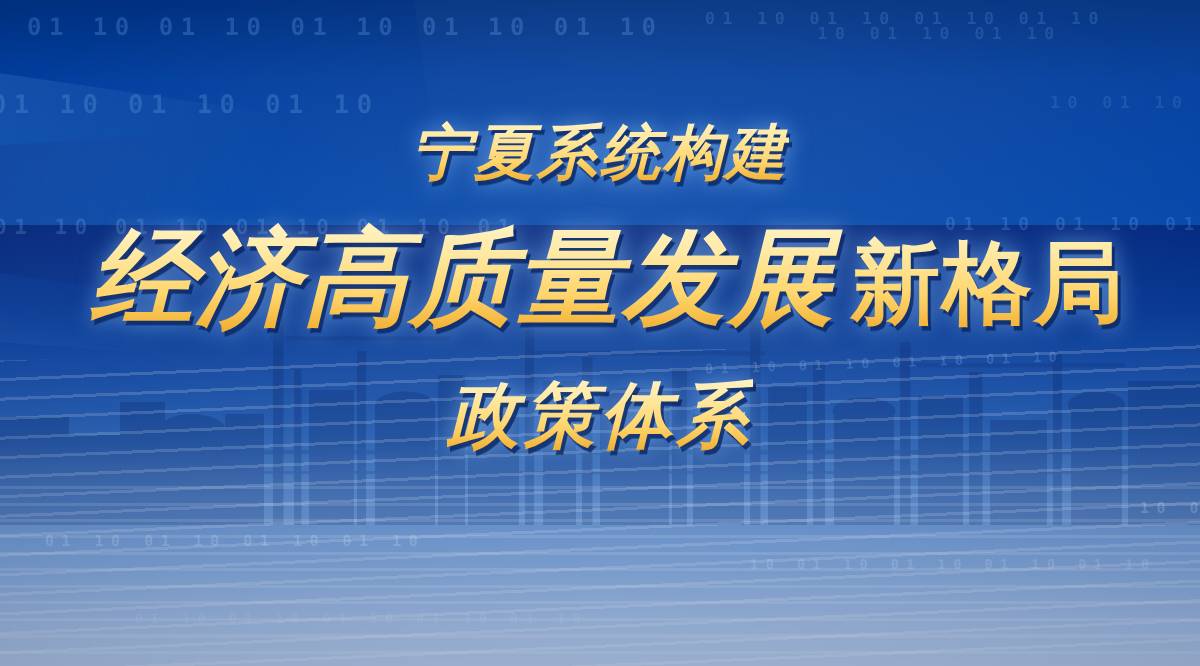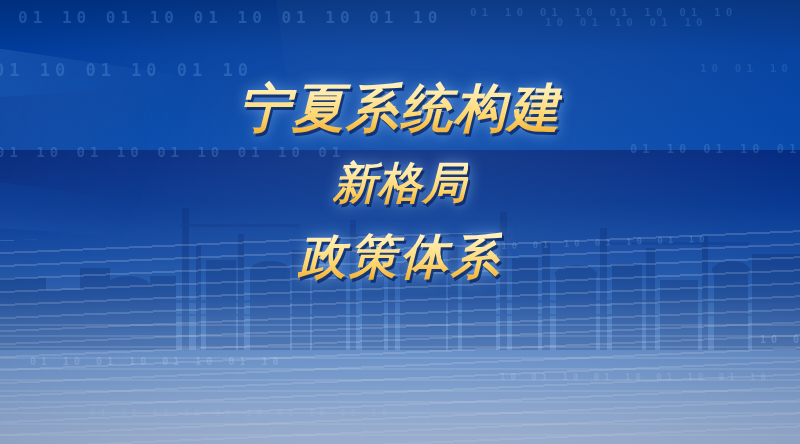--- a/index.html
+++ b/index.html
@@ -136,27 +136,27 @@
     color:#ffe9a8;
     background:linear-gradient(180deg,#fff6d4 0%,#ffeaa6 30%,#ffd46a 62%,#f0ad2f 88%,#e8a021 100%);
     -webkit-background-clip:text;
     background-clip:text;
     -webkit-text-fill-color:transparent;
     filter:
       drop-shadow(2px 3px 0px rgba(6,32,92,0.75))
       drop-shadow(0px 0px 7px rgba(150,200,255,0.55));
   }
 
-  .line1{font-size:52px;letter-spacing:2px;margin-bottom:10px;}
+  .line1{font-size:40px;letter-spacing:2px;margin-bottom:10px;}
   .line2{font-size:62px;letter-spacing:0px;margin-bottom:12px;}
   .line3{font-size:48px;letter-spacing:3px;}
 
   .seg-small{font-size:50px;font-style:italic;letter-spacing:1px;}
   .seg-big{font-size:70px;font-style:italic;font-weight:700;letter-spacing:1px;padding:0 10px;}
-  .seg-tail{font-size:44px;font-style:italic;letter-spacing:1px;}
+  .seg-tail{font-size:60px;letter-spacing:1px;}
 
   .line1 .txt{font-style:italic;}
   .line3 .txt{font-style:italic;}
 </style>
 </head>
 <body>
 
 <div id="banner">
 
   <div class="layer bg-base"></div>
@@ -239,20 +239,21 @@
 
   <div class="layer bg-vignette"></div>
 
   <div class="titles">
 
     <div class="goldline line1">
       <span class="txt">宁夏系统构建</span>
     </div>
 
     <div class="goldline line2">
+      <span class="seg-big">经济高质量发展</span>
       <span class="seg-tail">新格局</span>
     </div>
 
     <div class="goldline line3">
       <span class="txt">政策体系</span>
     </div>
 
   </div>
 
 </div>

